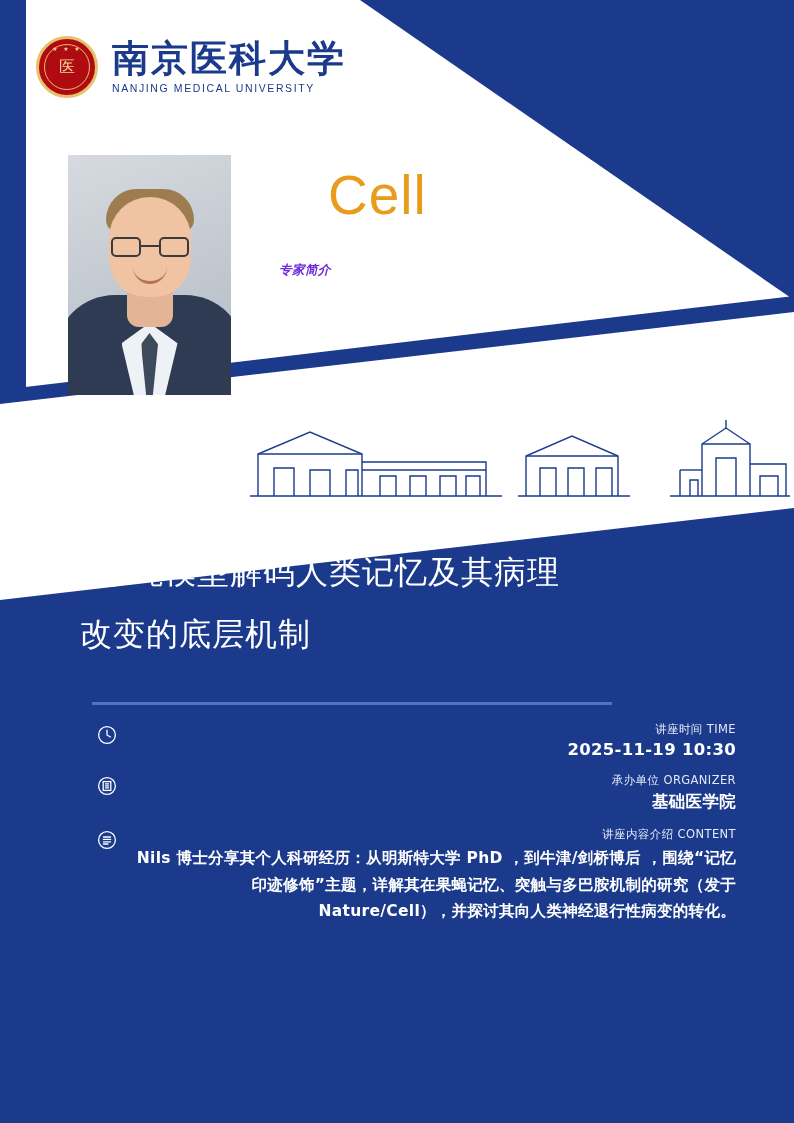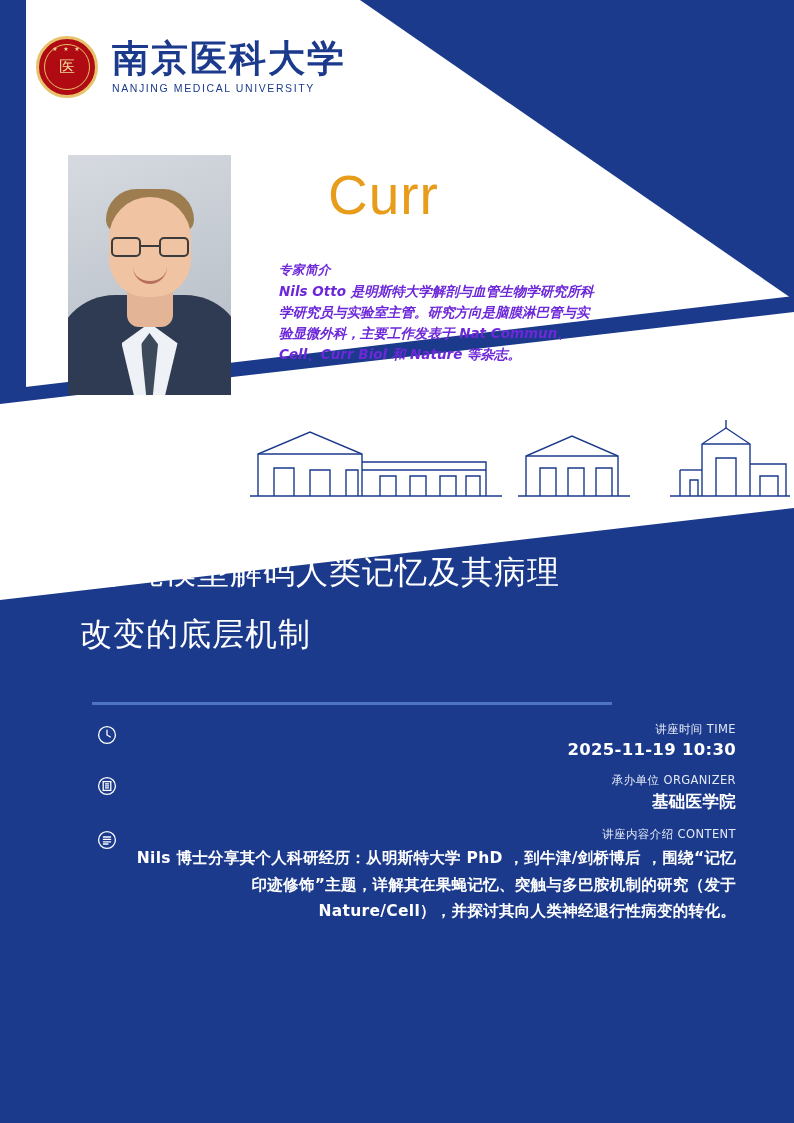--- a/index.html
+++ b/index.html
@@ -373,25 +373,24 @@
     <div class="hair"></div>
     <div class="head"></div>
     <div class="glasses">
       <div class="lens l"></div>
       <div class="bridge"></div>
       <div class="lens r"></div>
     </div>
     <div class="smile"></div>
   </div>
 
-  <div class="speaker-name">Curr</div>
+  <div class="speaker-name">Cell</div>
 
   <div class="bio">
     <div class="bio-title">专家简介</div>
-    <div class="bio-text">Nils Otto 是明斯特大学解剖与血管生物学研究所科学研究员与实验室主管。研究方向是脑膜淋巴管与实验显微外科，主要工作发表于 Nat Commun、Cell、Curr Biol 和 Nature 等杂志。</div>
   </div>
 
   <div class="skyline">
     <svg width="540" height="80" viewBox="0 0 540 80" fill="none" stroke="#1b3a8c" stroke-width="1.4">
 
       <path d="M8 78 L8 36 L60 14 L112 36 L112 78"></path>
       <path d="M8 36 L112 36"></path>
       <path d="M24 78 L24 50 L44 50 L44 78"></path>
       <path d="M60 78 L60 52 L80 52 L80 78"></path>
       <path d="M96 78 L96 52 L108 52 L108 78"></path>

